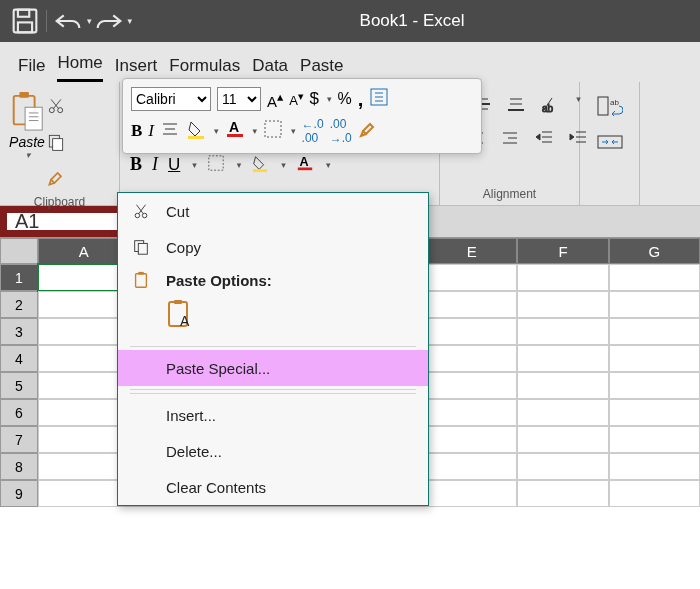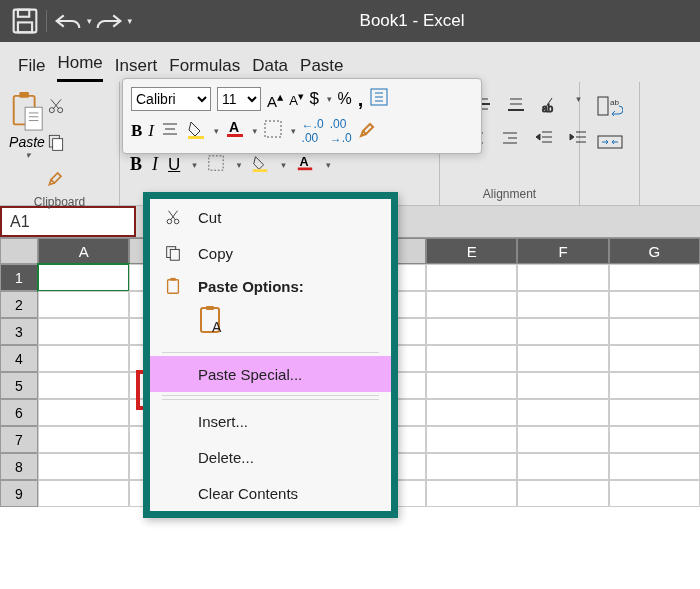--- a/index.html
+++ b/index.html
@@ -28,34 +28,34 @@
 .align-body{flex:1;display:flex;flex-direction:column;gap:10px;padding-top:8px;}
 .align-row{display:flex;gap:14px;justify-content:center;}
 .align-row svg{width:20px;height:20px;}
 .mini-tb{position:absolute;left:122px;top:-4px;width:360px;height:76px;background:#f5f5f5;border:1px solid #b5b5b5;border-radius:4px;box-shadow:0 2px 8px rgba(0,0,0,.2);padding:4px 8px;z-index:5;}
 .mini-row{display:flex;gap:6px;align-items:center;height:32px;}
 .mini-row select{font-size:14px;height:24px;border:1px solid #888;background:#fff;}
 .mini-row .fn{width:80px;}
 .mini-row .fs{width:44px;}
 .mini-row svg{width:20px;height:20px;}
 .namebox{height:32px;background:#d8d8d8;border-bottom:1px solid #999;display:flex;align-items:center;}
-.namebox .nb{width:136px;height:100%;background:#fff;border:2px solid #7f1d1d;display:flex;align-items:center;padding:0 8px;font-size:16px;color:#333;}
+.namebox .nb{width:126px;height:100%;background:#fff;border:7px solid #7f1d1d;display:flex;align-items:center;padding:0 8px;font-size:20px;color:#333;}
 .grid{position:relative;}
 .colhdr{display:flex;height:26px;}
 .colhdr .corner{width:38px;background:#d2d2d2;border:1px solid #999;}
 .colhdr .col{flex:1;background:#595959;color:#fff;border:1px solid #888;display:flex;align-items:center;justify-content:center;font-size:15px;}
 .rows{display:flex;}
 .rowhdrs{width:38px;}
 .rowhdrs .rh{height:27px;background:#d2d2d2;border:1px solid #999;display:flex;align-items:center;justify-content:center;font-size:14px;}
 .rowhdrs .rh.active{background:#595959;color:#fff;}
 .cells{flex:1;}
 .cellrow{display:flex;height:27px;}
 .cellrow .cell{flex:1;border:1px solid #ccc;background:#fff;}
 .cellrow .cell.sel{outline:2px solid #1a7f37;outline-offset:-1px;}
-.ctx{position:absolute;left:143px;top:192px;width:255px;background:#f7f7f7;border:7px solid #0f766e;box-shadow:2px 3px 8px rgba(0,0,0,.25);z-index:20;}
+.ctx{position:absolute;left:117px;top:192px;width:312px;background:#f7f7f7;border:1px solid #0f766e;box-shadow:2px 3px 8px rgba(0,0,0,.25);z-index:20;}
 .ctx .item{display:flex;align-items:center;height:36px;padding:0 14px 0 12px;font-size:15px;color:#222;gap:14px;}
 .ctx .item.hover{background:#f0abfc;}
 .ctx .item .ic{width:22px;display:flex;justify-content:center;}
 .ctx .item .ic svg{width:18px;height:18px;}
 .ctx .sep{height:1px;background:#d4d4d4;margin:3px 12px;}
 .ctx .opt{padding:4px 0 8px 48px;}
 .ctx .opt svg{width:32px;height:32px;}
 .redbox{position:absolute;border:4px solid #d62020;}
 .caret{font-size:9px;color:#555;margin-left:2px;}
 </style>

